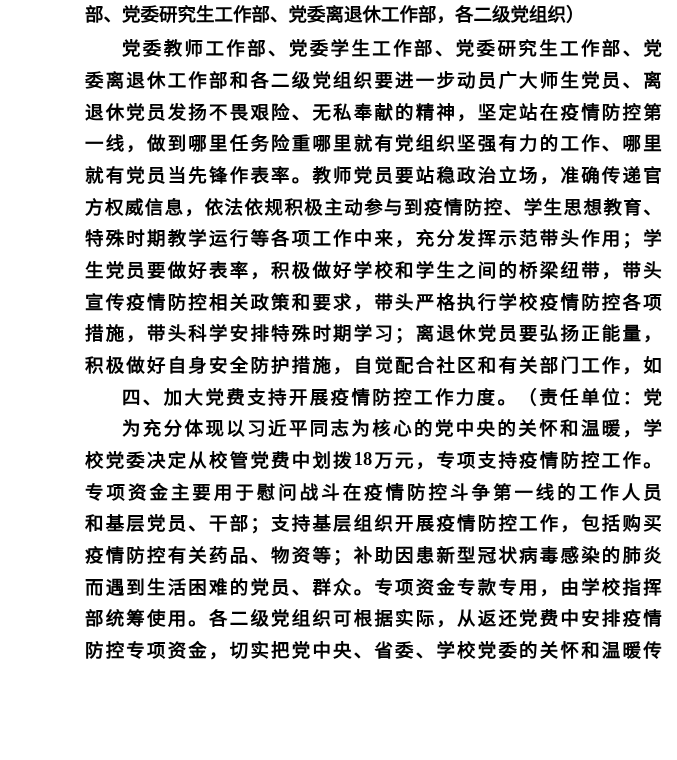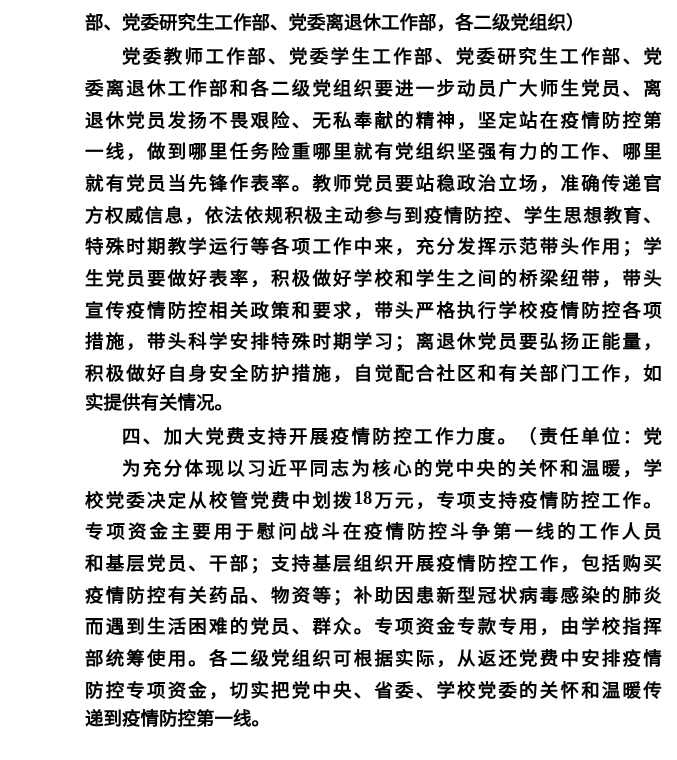--- a/index.html
+++ b/index.html
@@ -13,21 +13,21 @@
     height: 760px;
     background: #ffffff;
     overflow: hidden;
     font-family: "Liberation Serif", "DejaVu Serif", serif;
     font-weight: 700;
     color: #000000;
   }
   .text-block {
     position: absolute;
     left: 85px;
-    top: 8px;
+    top: 0;
     width: 577px;
   }
   .paragraph {
     margin: 0;
     padding: 0;
   }
   .line {
     height: 31.667px;
     line-height: 31.667px;
     font-size: 18.5px;
@@ -378,21 +378,20 @@
           <span>和</span>
           <span>有</span>
           <span>关</span>
           <span>部</span>
           <span>门</span>
           <span>工</span>
           <span>作</span>
           <span>，</span>
           <span>如</span>
         </div>
-        <div class="line">实提供有关情况。</div>
       </div>
       <div class="paragraph">
         <div class="line indent justify">
           <span>四</span>
           <span>、</span>
           <span>加</span>
           <span>大</span>
           <span>党</span>
           <span>费</span>
           <span>支</span>
@@ -648,16 +647,15 @@
           <span>党</span>
           <span>委</span>
           <span>的</span>
           <span>关</span>
           <span>怀</span>
           <span>和</span>
           <span>温</span>
           <span>暖</span>
           <span>传</span>
         </div>
-        <div class="line">递到疫情防控第一线。</div>
       </div>
     </div>
 </div>
 
 </body></html>

